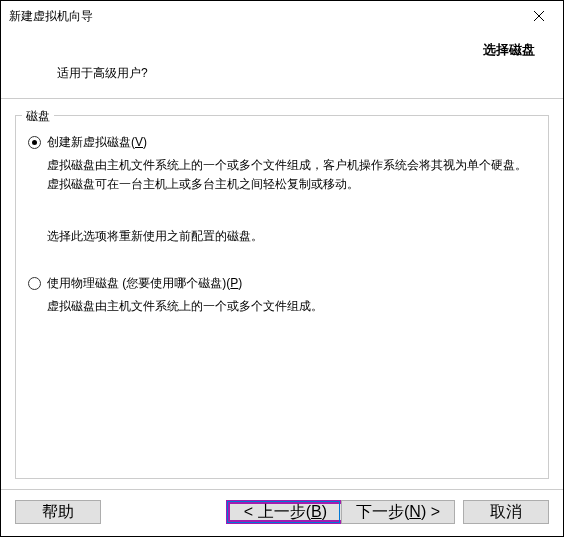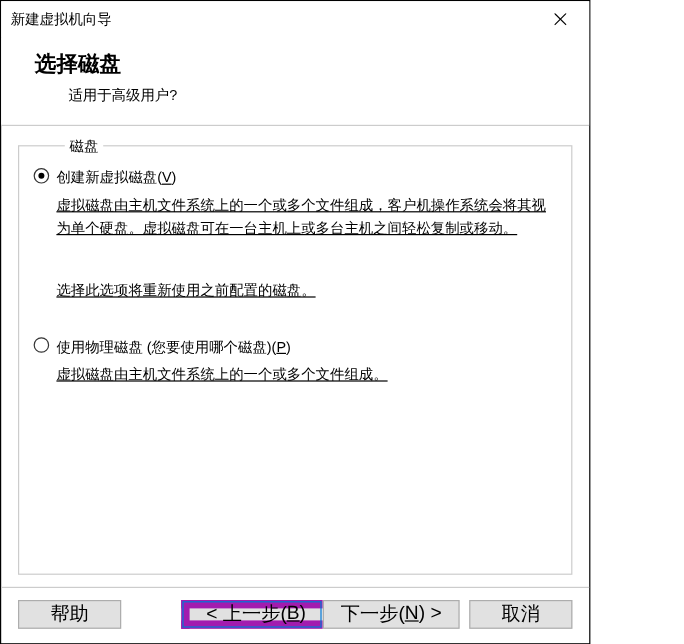--- a/index.html
+++ b/index.html
@@ -9,21 +9,21 @@
     }
     body {
       font-family: "Microsoft YaHei", "Segoe UI", Tahoma, sans-serif;
       font-size: 12px;
       background: #ffffff;
       width: 570px;
       height: 537px;
       overflow: hidden;
     }
     .dialog {
-      width: 492px;
+      width: 564px;
       height: 537px;
       background: #ffffff;
       border: 1px solid #000000;
       display: flex;
       flex-direction: column;
     }
     .titlebar {
       height: 30px;
       display: flex;
       align-items: center;
@@ -47,24 +47,25 @@
     }
     .close-btn svg {
       width: 10px;
       height: 10px;
     }
     .header-section {
       padding: 10px 28px 16px 28px;
       background: #ffffff;
     }
     .header-title {
-      font-size: 18px;
+      font-size: 13px;
       font-weight: bold;
       color: #000000;
       margin-bottom: 6px;
+      text-align: right;
     }
     .header-subtitle {
       font-size: 12px;
       color: #000000;
       padding-left: 28px;
     }
     .separator {
       height: 1px;
       background: #cccccc;
       margin: 0;
@@ -81,31 +82,31 @@
       position: relative;
     }
     .fieldset-legend {
       position: absolute;
       top: -8px;
       left: 6px;
       background: #ffffff;
       padding: 0 4px;
       font-size: 12px;
       color: #000000;
-      margin-left: 32px;
     }
     .radio-group {
       display: flex;
       flex-direction: column;
     }
     .radio-option {
       margin-bottom: 28px;
     }
     .radio-line {
       display: flex;
+      align-items: center;
       cursor: pointer;
     }
     .radio-input {
       width: 13px;
       height: 13px;
       margin-right: 6px;
       border: 1px solid #333333;
       border-radius: 50%;
       display: inline-flex;
       align-items: center;
@@ -126,21 +127,20 @@
     }
     .radio-label .underline {
       text-decoration: underline;
     }
     .radio-description {
       font-size: 12px;
       color: #000000;
       padding-left: 19px;
       margin-top: 5px;
       line-height: 1.6;
-      text-decoration: underline;
     }
     .button-bar {
       display: flex;
       align-items: center;
       padding: 10px 14px 12px 14px;
       gap: 8px;
       border-top: 1px solid #cccccc;
     }
     .spacer {
       flex: 1;
@@ -153,21 +153,21 @@
       font-family: inherit;
       background: #e1e1e1;
       border: 1px solid #adadad;
       cursor: pointer;
       display: inline-flex;
       align-items: center;
       justify-content: center;
       color: #000000;
     }
     .btn-default {
-      border: 7px solid #a21caf;
+      border: 4px solid #a21caf;
       outline: 1px solid #0078d7;
       outline-offset: -2px;
     }
     .btn .underline {
       text-decoration: underline;
     }
     .btn-pair {
       display: flex;
       gap: 0;
     }

